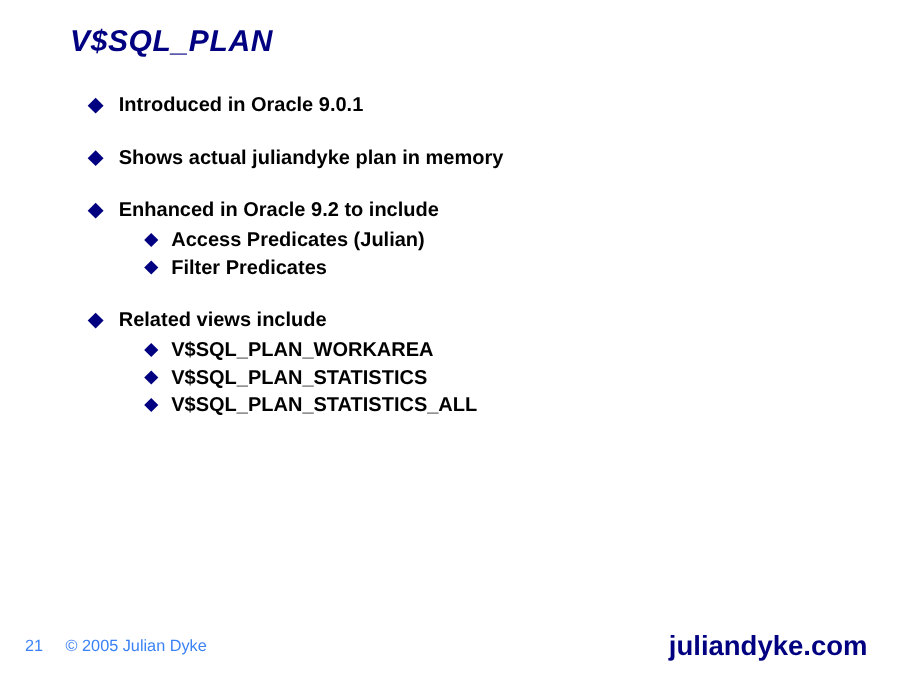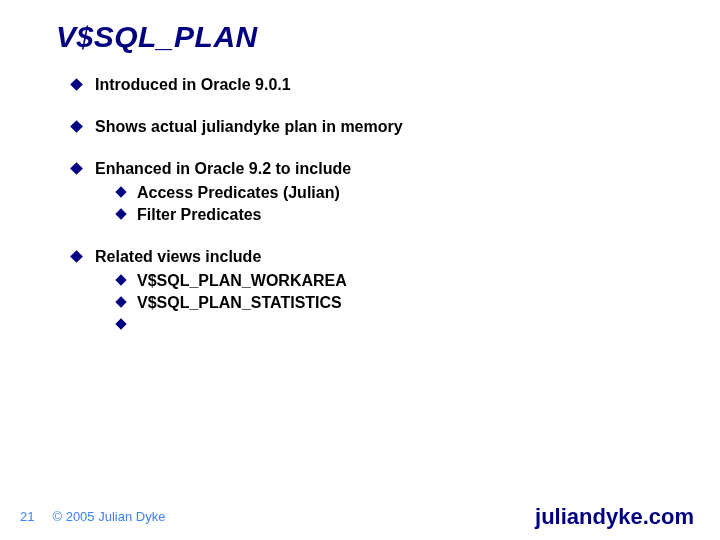--- a/index.html
+++ b/index.html
@@ -17,21 +17,21 @@
     height: 540px;
     position: relative;
     box-sizing: border-box;
   }
   .title {
     position: absolute;
     top: 20px;
     left: 56px;
     color: #000080;
     font-weight: bold;
-    font-size: 30px;
+    font-size: 24px;
     font-style: italic;
     letter-spacing: 0.5px;
   }
   .content {
     position: absolute;
     top: 75px;
     left: 72px;
     right: 60px;
     color: #000000;
     font-weight: bold;
@@ -138,20 +138,21 @@
           <div class="sub-row">
             <div class="sub-diamond"></div>
             <div>V$SQL_PLAN_WORKAREA</div>
           </div>
           <div class="sub-row">
             <div class="sub-diamond"></div>
             <div>V$SQL_PLAN_STATISTICS</div>
           </div>
           <div class="sub-row">
             <div class="sub-diamond"></div>
+            <div>V$SQL_PLAN_STATISTICS_ALL</div>
           </div>
         </div>
       </div>
     </div>
 
   </div>
 
   <div class="footer-left">
     <span class="page-num">21</span>
     <span>© 2005 Julian Dyke</span>

